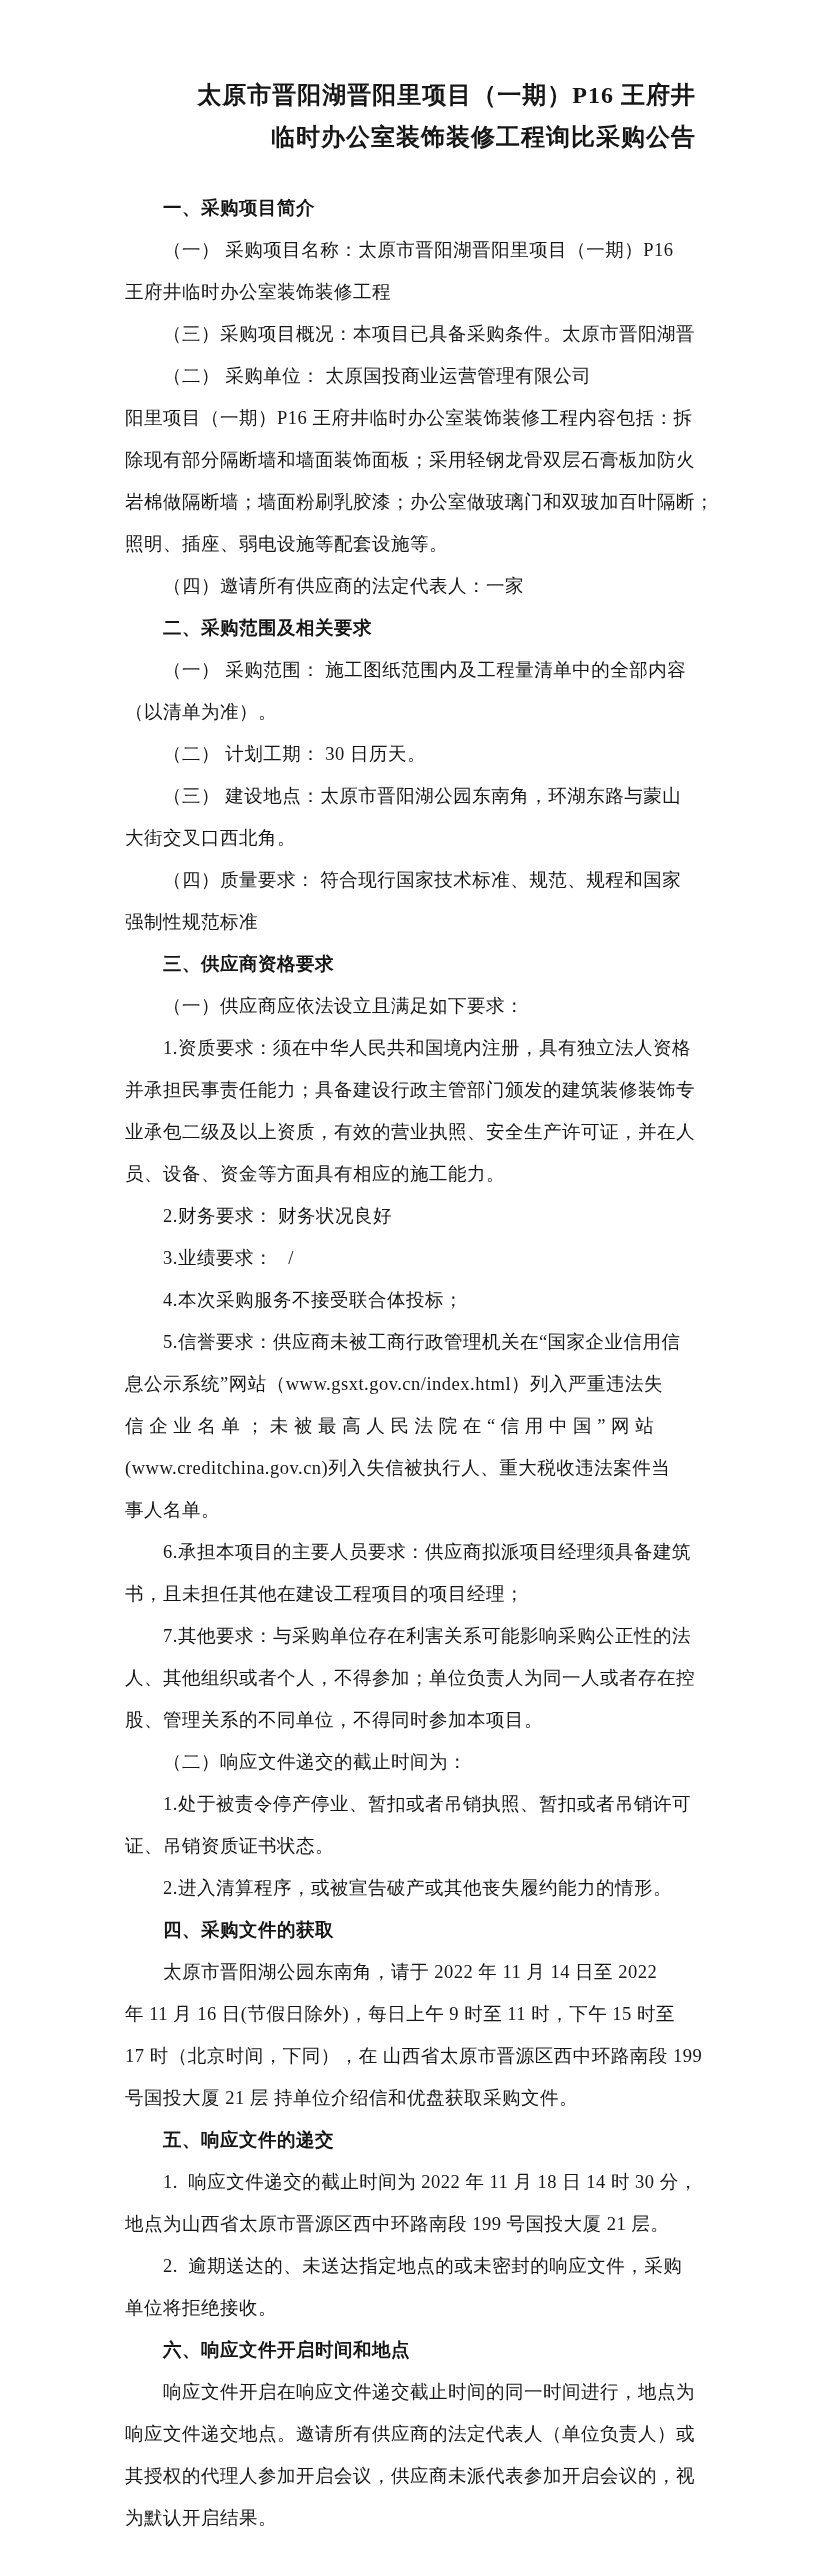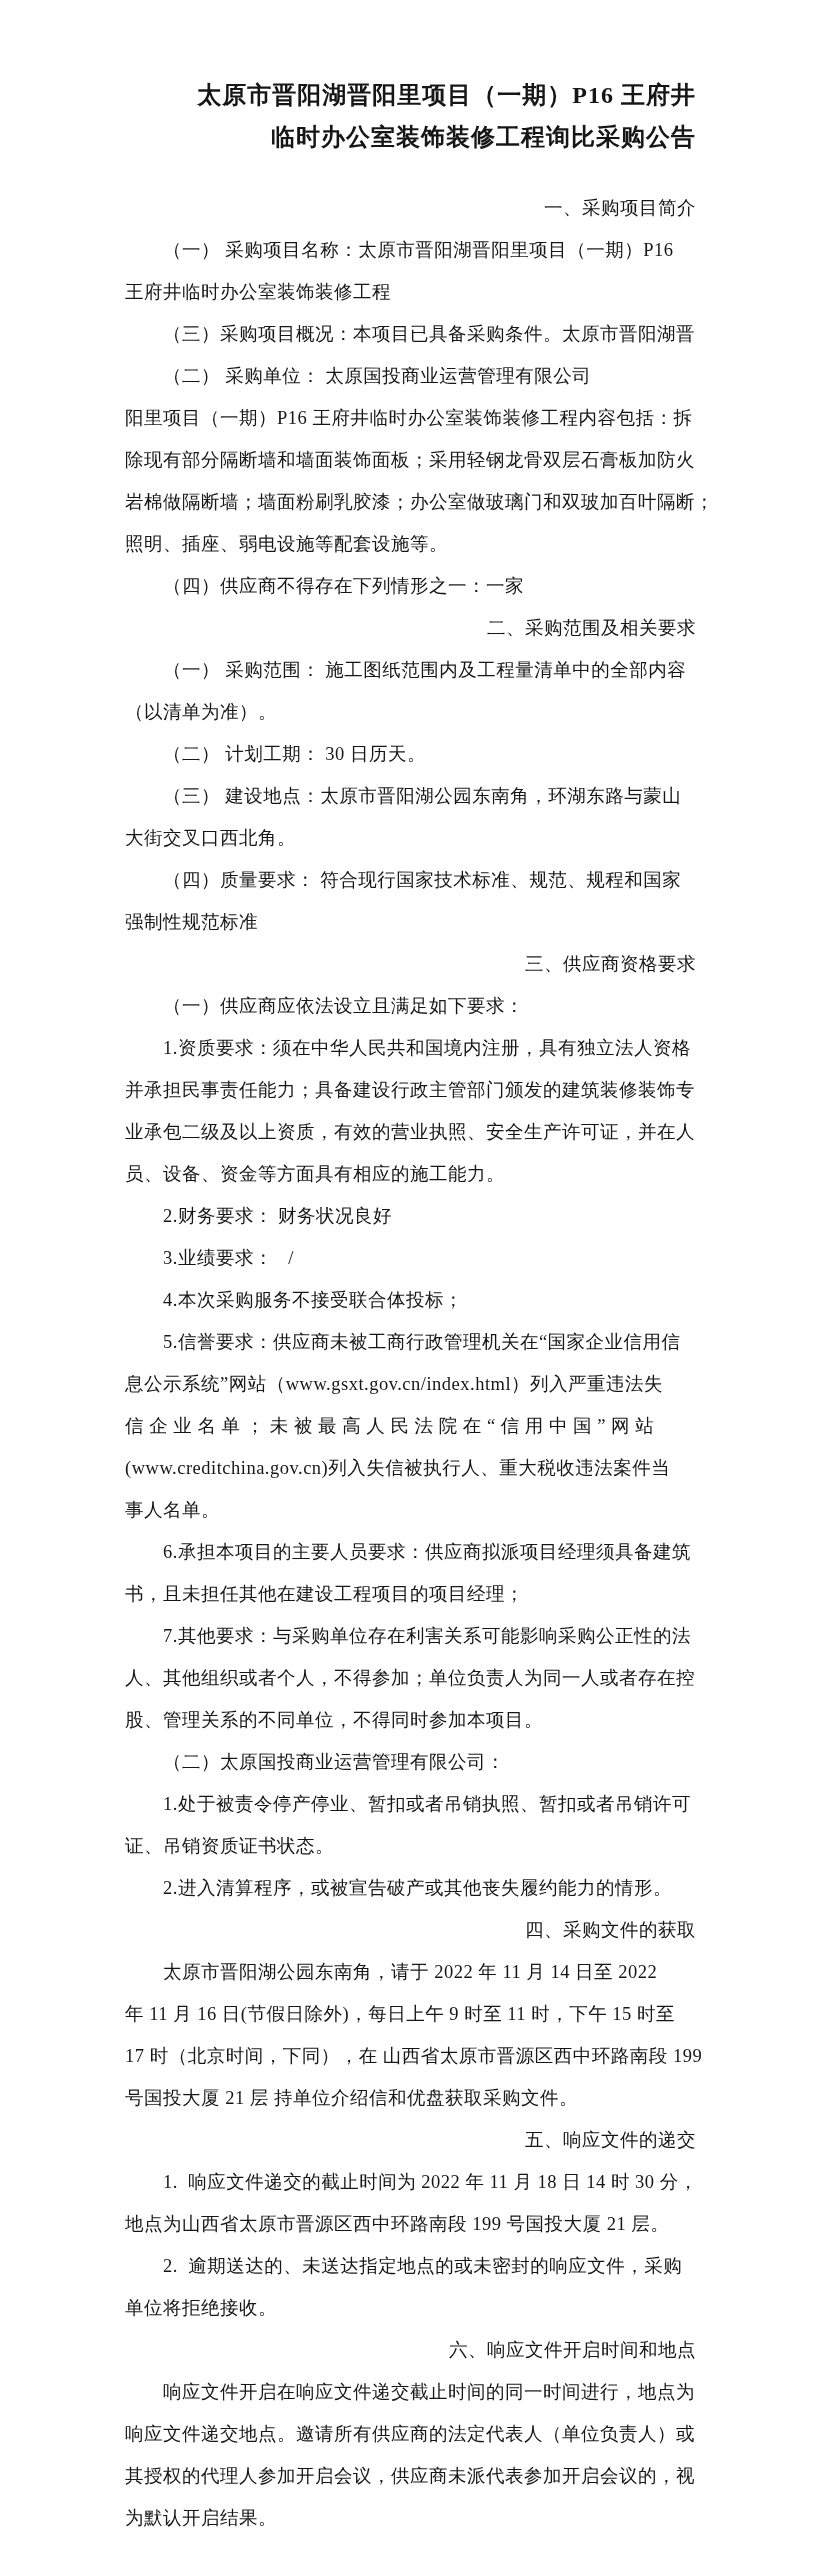--- a/index.html
+++ b/index.html
@@ -34,22 +34,21 @@
     width: 571px;
   }
   .line {
     height: 42px;
     line-height: 42px;
     font-size: 18.5px;
     letter-spacing: 0.5px;
     white-space: nowrap;
   }
   .line.h {
-    font-weight: normal;
-    text-align: right;
+    font-weight: bold;
   }
   .line.ind {
     padding-left: 38px;
   }
   .seg {
     white-space: pre;
   }
   .seg.u {
     text-decoration-thickness: 1.5px;
     text-decoration-color: #141414;
@@ -67,21 +66,21 @@
   <div class="doc-body" id="doc-body">
       <div class="line h ind"><span class="seg">一、采购项目简介</span></div>
       <div class="line ind"><span class="seg">（一） 采购项目名称：</span><span class="seg u">太原市晋阳湖晋阳里项目（一期）P16</span></div>
       <div class="line"><span class="seg u">王府井临时办公室装饰装修工程</span></div>
       <div class="line ind"><span class="seg">（三）采购项目概况：本项目已具备采购条件。</span><span class="seg u">太原市晋阳湖晋</span></div>
       <div class="line ind"><span class="seg">（二） 采购单位： </span><span class="seg u">太原国投商业运营管理有限公司</span></div>
       <div class="line"><span class="seg u">阳里项目（一期）P16 王府井临时办公室装饰装修工程内容包括：拆</span></div>
       <div class="line"><span class="seg u">除现有部分隔断墙和墙面装饰面板；采用轻钢龙骨双层石膏板加防火</span></div>
       <div class="line"><span class="seg u">岩棉做隔断墙；墙面粉刷乳胶漆；办公室做玻璃门和双玻加百叶隔断；</span></div>
       <div class="line"><span class="seg u">照明、插座、弱电设施等配套设施等。</span></div>
-      <div class="line ind"><span class="seg">（四）供应商不得存在下列情形之一：</span><span class="seg u">一家</span></div>
+      <div class="line ind"><span class="seg">（四）邀请所有供应商的法定代表人：</span><span class="seg u">一家</span></div>
       <div class="line h ind"><span class="seg">二、采购范围及相关要求</span></div>
       <div class="line ind"><span class="seg">（一） 采购范围： </span><span class="seg u">施工图纸范围内及工程量清单中的全部内容</span></div>
       <div class="line"><span class="seg u">（以清单为准）。</span></div>
       <div class="line ind"><span class="seg">（二） 计划工期： </span><span class="seg u">30 日历天。</span></div>
       <div class="line ind"><span class="seg">（三） 建设地点：</span><span class="seg u">太原市晋阳湖公园东南角，环湖东路与蒙山</span></div>
       <div class="line"><span class="seg u">大街交叉口西北角。</span></div>
       <div class="line ind"><span class="seg">（四）质量要求： </span><span class="seg u">符合现行国家技术标准、规范、规程和国家</span></div>
       <div class="line"><span class="seg u">强制性规范标准</span></div>
       <div class="line h ind"><span class="seg">三、供应商资格要求</span></div>
       <div class="line ind"><span class="seg">（一）供应商应依法设立且满足如下要求：</span></div>
@@ -95,21 +94,21 @@
       <div class="line ind"><span class="seg">5.信誉要求：供应商未被工商行政管理机关在“国家企业信用信</span></div>
       <div class="line"><span class="seg">息公示系统”网站（www.gsxt.gov.cn/index.html）列入严重违法失</span></div>
       <div class="line"><span class="seg">信 企 业 名 单 ； 未 被 最 高 人 民 法 院 在 “ 信 用 中 国 ” 网 站</span></div>
       <div class="line"><span class="seg">(www.creditchina.gov.cn)列入失信被执行人、重大税收违法案件当</span></div>
       <div class="line"><span class="seg">事人名单。</span></div>
       <div class="line ind"><span class="seg">6.承担本项目的主要人员要求：供应商拟派项目经理须具备建筑</span></div>
       <div class="line"><span class="seg">书，且未担任其他在建设工程项目的项目经理；</span></div>
       <div class="line ind"><span class="seg">7.其他要求：与采购单位存在利害关系可能影响采购公正性的法</span></div>
       <div class="line"><span class="seg">人、其他组织或者个人，不得参加；单位负责人为同一人或者存在控</span></div>
       <div class="line"><span class="seg">股、管理关系的不同单位，不得同时参加本项目。</span></div>
-      <div class="line ind"><span class="seg">（二）太原国投商业运营管理有限公司：</span></div>
+      <div class="line ind"><span class="seg">（二）响应文件递交的截止时间为：</span></div>
       <div class="line ind"><span class="seg">1.处于被责令停产停业、暂扣或者吊销执照、暂扣或者吊销许可</span></div>
       <div class="line"><span class="seg">证、吊销资质证书状态。</span></div>
       <div class="line ind"><span class="seg">2.进入清算程序，或被宣告破产或其他丧失履约能力的情形。</span></div>
       <div class="line h ind"><span class="seg">四、采购文件的获取</span></div>
       <div class="line ind"><span class="seg">太原市晋阳湖公园东南角，请于 </span><span class="seg u">2022</span><span class="seg"> 年 </span><span class="seg u">11</span><span class="seg"> 月 </span><span class="seg u">14</span><span class="seg"> 日至 </span><span class="seg u">2022</span></div>
       <div class="line"><span class="seg">年 </span><span class="seg u">11</span><span class="seg"> 月 </span><span class="seg u">16</span><span class="seg"> 日(节假日除外)，每日上午 9 时至 11 时，下午 15 时至</span></div>
       <div class="line"><span class="seg">17 时（北京时间，下同），在 </span><span class="seg u">山西省太原市晋源区西中环路南段 199</span></div>
       <div class="line"><span class="seg u">号国投大厦 21 层</span><span class="seg"> 持单位介绍信和优盘获取采购文件。</span></div>
       <div class="line h ind"><span class="seg">五、响应文件的递交</span></div>
       <div class="line ind"><span class="seg">1.  响应文件递交的截止时间为 </span><span class="seg u">2022</span><span class="seg"> 年 </span><span class="seg u">11</span><span class="seg"> 月 </span><span class="seg u">18</span><span class="seg"> 日 </span><span class="seg u">14</span><span class="seg"> 时 </span><span class="seg u">30</span><span class="seg"> 分，</span></div>

